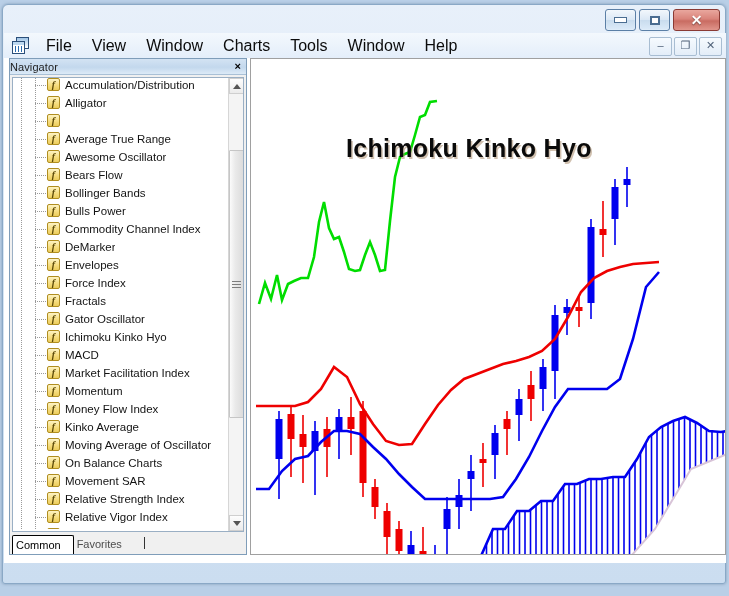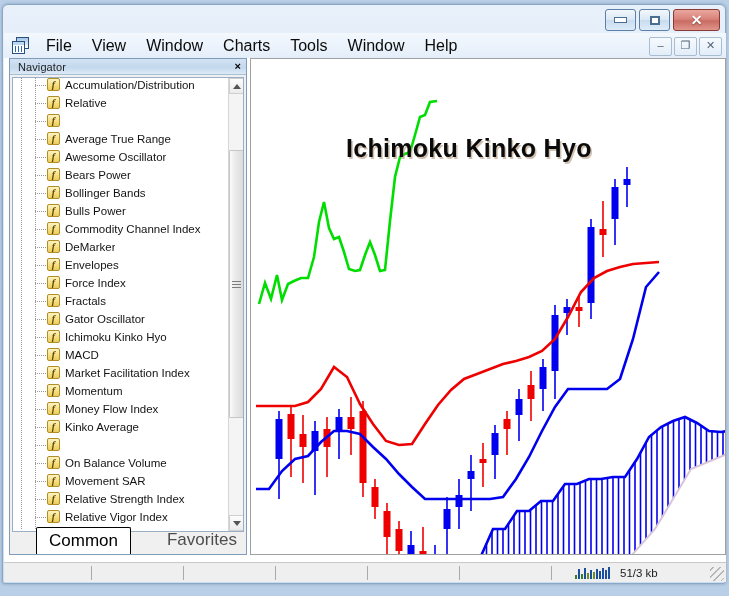--- a/index.html
+++ b/index.html
@@ -72,21 +72,21 @@
   }
   
   #navigator{
     position:absolute;left:5px;top:0px;width:238px;height:497px;
     background:#f0f0f0;border:1px solid #7f9db9;box-sizing:border-box;
   }
   #nav-title{
     height:15px;background:linear-gradient(180deg,#d3e3f3,#c3d8ed 55%,#dceaf7);
     border-bottom:1px solid #a9c0d6;
     display:flex;align-items:center;justify-content:space-between;
-    padding:0 2px 0 8px;
+    padding:0 2px 0 0;
   }
   #nav-title-text{font-size:11px;color:#1d1d1d;letter-spacing:.1px;}
   #nav-close{font-size:11px;font-weight:bold;color:#000;padding:0 3px;line-height:11px;}
   #nav-body{
     position:absolute;left:2px;top:18px;width:232px;height:455px;
     background:#fff;border:1px solid #9aafc4;box-sizing:border-box;overflow:hidden;
   }
   #nav-list{
     position:absolute;left:0;top:0;width:216px;height:100%;overflow:hidden;
   }
@@ -141,21 +141,21 @@
   #sb-thumb .grip{
     width:9px;height:7px;
     background:repeating-linear-gradient(180deg,#7e7e7e 0 1px,transparent 1px 3px);
   }
   
   #nav-tabs{
     position:absolute;left:2px;bottom:1px;width:232px;height:20px;
     display:flex;align-items:flex-end;
   }
   .nav-tab{
-    font-size:17px;padding:3px 12px 3px 12px;color:#4d4d4d;margin-left:24px;
+    font-size:11px;padding:3px 12px 3px 3px;color:#4d4d4d;
   }
   .nav-tab.active{
     background:#fff;border:1px solid #000;border-bottom:none;color:#000;
     border-radius:2px 2px 0 0;position:relative;top:1px;
   }
   #tab-caret{width:1px;height:12px;background:#333;margin:0 0 4px 10px;}
   
   #chart-window{
     position:absolute;left:246px;top:0;width:476px;height:497px;
     background:#fff;border:1px solid #a0a0a0;box-sizing:border-box;
@@ -237,21 +237,21 @@
               <div class="dotcol2"></div>
               <div class="elbow"></div>
               <div class="fx-icon">f</div>
               <div class="nav-label">Accumulation/Distribution</div>
             </div>
             <div class="nav-row">
               <div class="dotcol"></div>
               <div class="dotcol2"></div>
               <div class="elbow"></div>
               <div class="fx-icon">f</div>
-              <div class="nav-label">Relative</div>
+              <div class="nav-label">Alligator</div>
             </div>
             <div class="nav-row">
               <div class="dotcol"></div>
               <div class="dotcol2"></div>
               <div class="elbow"></div>
               <div class="fx-icon">f</div>
             </div>
             <div class="nav-row">
               <div class="dotcol"></div>
               <div class="dotcol2"></div>
@@ -264,21 +264,21 @@
               <div class="dotcol2"></div>
               <div class="elbow"></div>
               <div class="fx-icon">f</div>
               <div class="nav-label">Awesome Oscillator</div>
             </div>
             <div class="nav-row">
               <div class="dotcol"></div>
               <div class="dotcol2"></div>
               <div class="elbow"></div>
               <div class="fx-icon">f</div>
-              <div class="nav-label">Bears Power</div>
+              <div class="nav-label">Bears Flow</div>
             </div>
             <div class="nav-row">
               <div class="dotcol"></div>
               <div class="dotcol2"></div>
               <div class="elbow"></div>
               <div class="fx-icon">f</div>
               <div class="nav-label">Bollinger Bands</div>
             </div>
             <div class="nav-row">
               <div class="dotcol"></div>
@@ -369,27 +369,28 @@
               <div class="dotcol2"></div>
               <div class="elbow"></div>
               <div class="fx-icon">f</div>
               <div class="nav-label">Kinko Average</div>
             </div>
             <div class="nav-row">
               <div class="dotcol"></div>
               <div class="dotcol2"></div>
               <div class="elbow"></div>
               <div class="fx-icon">f</div>
-            </div>
-            <div class="nav-row">
-              <div class="dotcol"></div>
-              <div class="dotcol2"></div>
-              <div class="elbow"></div>
-              <div class="fx-icon">f</div>
-              <div class="nav-label">On Balance Volume</div>
+              <div class="nav-label">Moving Average of Oscillator</div>
+            </div>
+            <div class="nav-row">
+              <div class="dotcol"></div>
+              <div class="dotcol2"></div>
+              <div class="elbow"></div>
+              <div class="fx-icon">f</div>
+              <div class="nav-label">On Balance Charts</div>
             </div>
             <div class="nav-row">
               <div class="dotcol"></div>
               <div class="dotcol2"></div>
               <div class="elbow"></div>
               <div class="fx-icon">f</div>
               <div class="nav-label">Movement SAR</div>
             </div>
             <div class="nav-row">
               <div class="dotcol"></div>
@@ -546,39 +547,14 @@
           </g>
           <path d="M8 245 L14 224 L20 240 L26 216 L31 241 L37 225 L43 222 L50 219 L57 219 L63 198 L68 163 L73 143 L78 169 L83 180 L88 178 L93 193 L98 210 L104 212 L109 211 L114 196 L119 183 L124 196 L129 212 L134 211 L139 162 L144 118 L149 98 L154 95 L159 93 L164 76 L169 58 L174 56 L179 43 L186 42" fill="none" stroke="#00dd00" stroke-width="2.6" stroke-linejoin="miter" stroke-linecap="butt"></path>
           <path d="M5 347 L18 347 L31 347 L44 347 L57 343 L70 330 L83 308 L96 318 L109 345 L122 365 L135 382 L148 386 L161 385 L174 365 L187 346 L200 331 L213 320 L226 315 L239 310 L252 305 L265 302 L278 298 L291 292 L304 280 L317 258 L330 233 L343 219 L356 212 L369 208 L382 205 L395 204 L408 203" fill="none" stroke="#ee0000" stroke-width="2.6" stroke-linejoin="miter" stroke-linecap="butt"></path>
           <path d="M5 430 L18 430 L31 412 L44 400 L57 397 L70 383 L83 372 L96 372 L109 375 L122 388 L135 400 L148 415 L161 428 L174 440 L187 440 L200 440 L213 440 L226 440 L239 440 L252 438 L265 420 L278 398 L291 372 L304 348 L317 330 L330 330 L343 330 L356 330 L369 320 L382 280 L395 228 L408 213" fill="none" stroke="#0000ee" stroke-width="2.6" stroke-linejoin="miter" stroke-linecap="butt"></path>
         </svg>
       <div id="chart-title">Ichimoku Kinko Hyo</div>
     </div>
 
   </div>
 
-  <div id="statusbar">
-    <div class="sb-cell" style="width:88px"></div>
-    <div class="sb-cell" style="width:92px"></div>
-    <div class="sb-cell" style="width:92px"></div>
-    <div class="sb-cell" style="width:92px"></div>
-    <div class="sb-cell" style="width:92px"></div>
-    <div class="sb-cell" style="width:92px"></div>
-    <div class="sb-cell" style="width:11px;border-right:none"></div>
-    <div id="sb-signal">
-        <i style="height: 4px; background: rgb(58, 125, 34);"></i>
-        <i style="height: 10px; background: rgb(26, 79, 160);"></i>
-        <i style="height: 5px; background: rgb(58, 125, 34);"></i>
-        <i style="height: 11px; background: rgb(26, 79, 160);"></i>
-        <i style="height: 6px; background: rgb(111, 143, 31);"></i>
-        <i style="height: 9px; background: rgb(26, 79, 160);"></i>
-        <i style="height: 7px; background: rgb(111, 143, 31);"></i>
-        <i style="height: 10px; background: rgb(26, 79, 160);"></i>
-        <i style="height: 8px; background: rgb(26, 79, 160);"></i>
-        <i style="height: 11px; background: rgb(26, 79, 160);"></i>
-        <i style="height: 9px; background: rgb(26, 79, 160);"></i>
-        <i style="height: 12px; background: rgb(26, 79, 160);"></i>
-      </div>
-    <div id="sb-traffic-text">51/3 kb</div>
-    <div id="sb-grip"></div>
-  </div>
 
 </div>
 
 </body></html>

